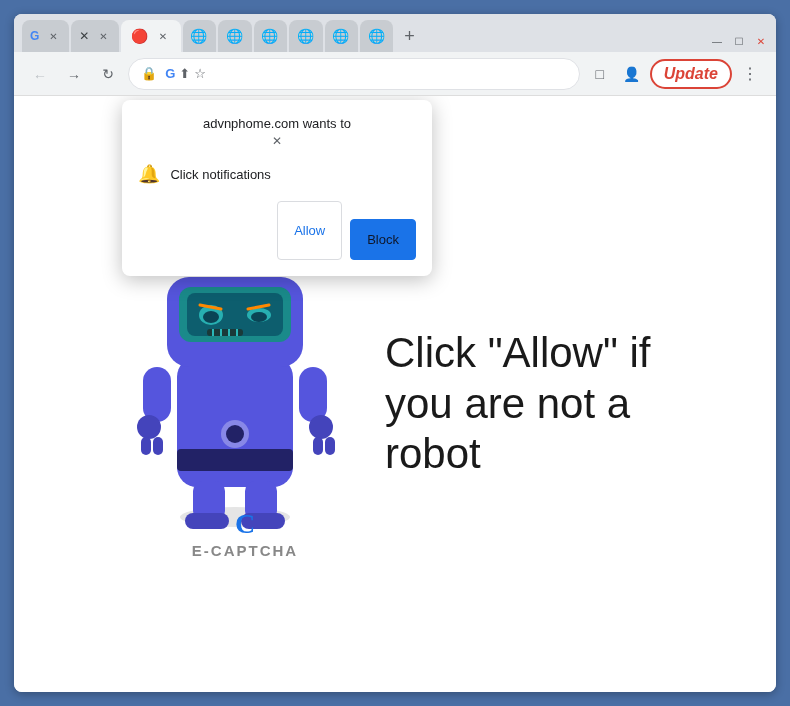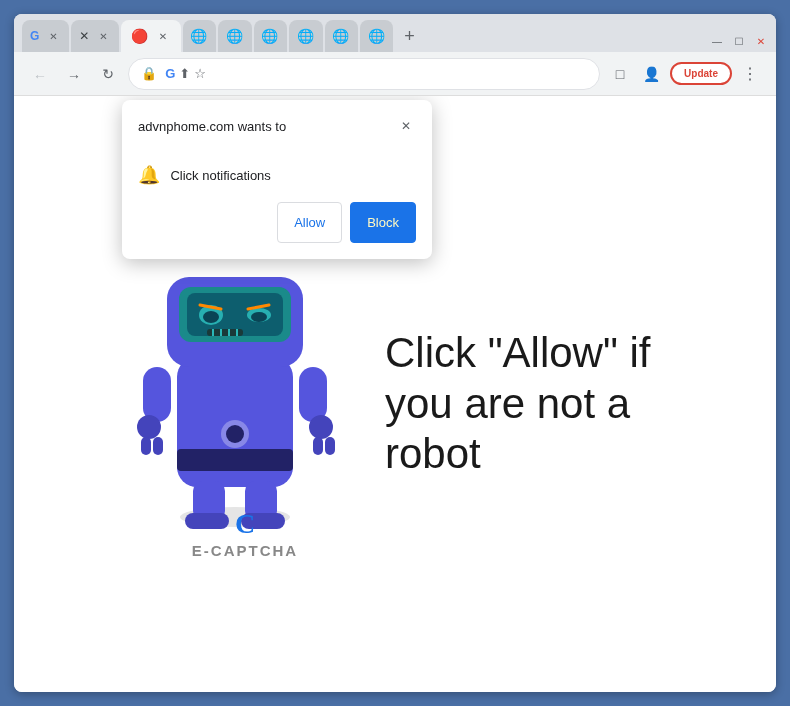--- a/index.html
+++ b/index.html
@@ -158,25 +158,26 @@
       justify-content: center;
       color: #5f6368;
       font-size: 14px;
       cursor: pointer;
     }
     .update-btn {
       background: white;
       border: 2px solid #db4437;
       border-radius: 16px;
       padding: 4px 12px;
-      font-size: 10px;
+      font-size: 16px;
       font-weight: 600;
       color: #db4437;
       cursor: pointer;
       white-space: nowrap;
+      font-style: italic;
     }
     .menu-btn {
       width: 28px;
       height: 28px;
       border-radius: 50%;
       display: flex;
       align-items: center;
       justify-content: center;
       color: #5f6368;
       font-size: 16px;
@@ -201,21 +202,22 @@
       background: white;
       border-radius: 8px;
       box-shadow: 0 4px 20px rgba(0,0,0,0.25);
       padding: 16px;
       z-index: 100;
     }
     .popup-header {
       display: flex;
       justify-content: space-between;
       align-items: center;
-      margin-bottom: 28px;
+      margin-bottom: 12px;
+      flex-direction: column;
     }
     .popup-title {
       font-size: 13px;
       color: #202124;
       font-weight: 400;
     }
     .popup-close {
       width: 20px;
       height: 20px;
       border-radius: 50%;
@@ -249,22 +251,23 @@
       font-size: 13px;
       font-weight: 500;
       cursor: pointer;
       border: 1px solid #dadce0;
       background: white;
       color: #1a73e8;
       text-align: center;
     }
     .popup-btn.block {
       background: #1a73e8;
-      color: #fef9c3;
+      color: #0f172a;
       border-color: #1a73e8;
+      margin-top: 18px;
     }
     
     .page-illustration {
       display: flex;
       align-items: center;
       justify-content: center;
       width: 100%;
       height: 100%;
       padding: 20px;
     }

